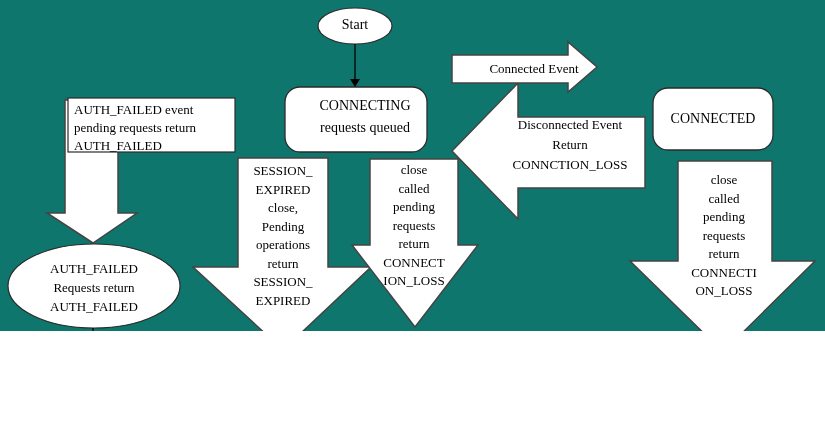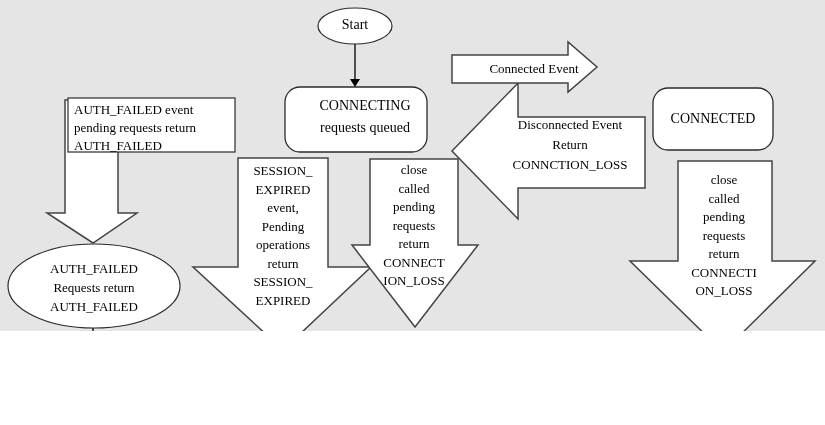--- a/index.html
+++ b/index.html
@@ -1,17 +1,17 @@
 <!DOCTYPE html>
 <html><head>
 <meta charset="utf-8">
 <style>
   html,body{margin:0;padding:0;background:#ffffff;}
   #canvas{
-    position:relative;width:825px;height:331px;background:#e5e5e5;
+    position:relative;width:825px;height:331px;background:#0f766e;
     font-family:"Liberation Serif","DejaVu Serif",serif;color:#000;overflow:hidden;
   }
   #shapes{position:absolute;left:0;top:0;width:825px;height:425px;}
   .txt{position:absolute;text-align:center;line-height:18.5px;font-size:13px;}
   .txt div{white-space:nowrap;}
   .lbl{position:absolute;text-align:center;white-space:nowrap;}
 </style>
 </head>
 <body>
 
@@ -86,21 +86,21 @@
 
   <div class="txt" style="left:24px;top:259px;width:140px;line-height:19px;">
     <div>AUTH_FAILED</div>
     <div>Requests return</div>
     <div>AUTH_FAILED</div>
   </div>
 
   <div class="txt" style="left:235px;top:162px;width:96px;">
     <div>SESSION_</div>
     <div>EXPIRED</div>
-    <div>event,</div>
+    <div>close,</div>
     <div>Pending</div>
     <div>operations</div>
     <div>return</div>
     <div>SESSION_</div>
     <div>EXPIRED</div>
   </div>
 
   <div class="txt" style="left:363px;top:161px;width:102px;">
     <div>close</div>
     <div>called</div>

